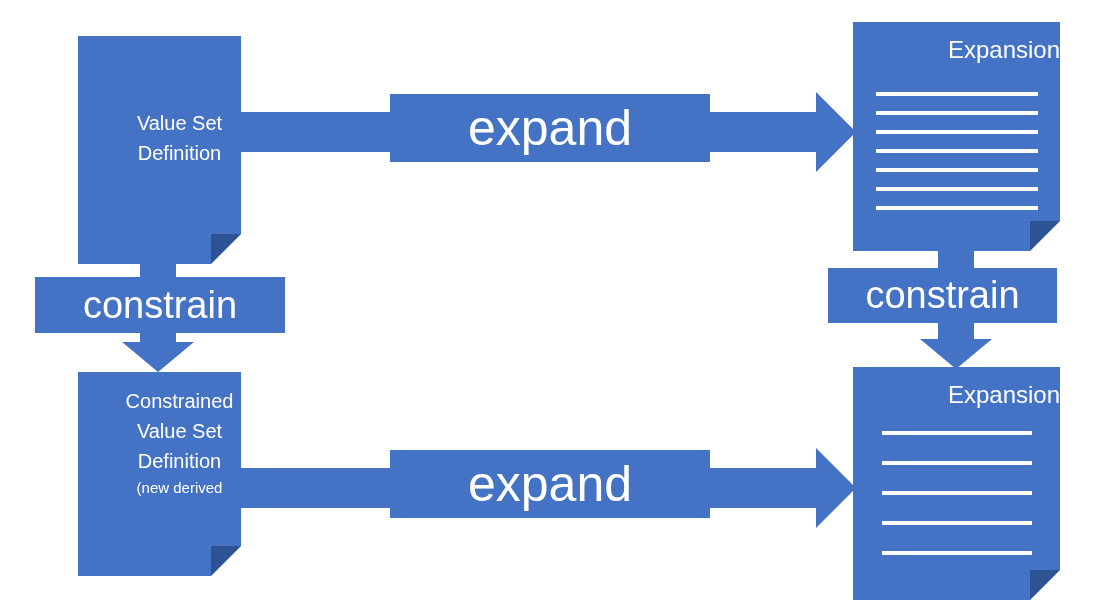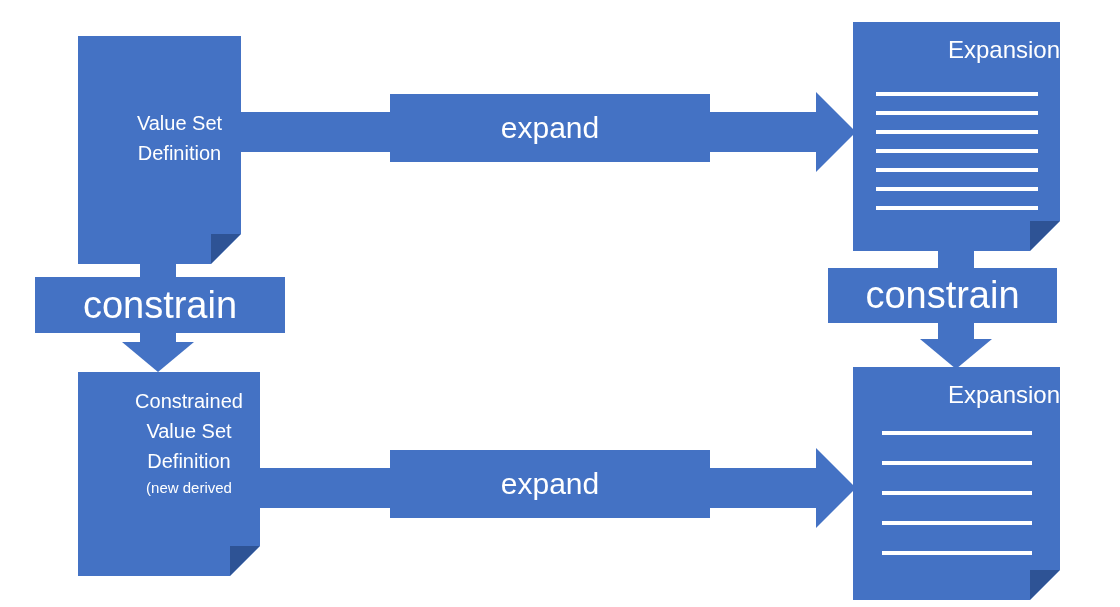--- a/index.html
+++ b/index.html
@@ -39,21 +39,21 @@
   }
   .head-down{
     position:absolute;width:0;height:0;
     border-left:36px solid transparent;border-right:36px solid transparent;
     border-top:30px solid var(--shape-fill);
   }
   .label-box{
     position:absolute;background:var(--shape-fill);color:var(--label-text);
     display:flex;align-items:center;justify-content:center;
   }
-  .expand-box{font-size:30px;}
+  .expand-box{font-size:50px;}
   .constrain-box{font-size:38px;}
 </style>
 </head>
 <body>
 
 <div class="canvas">
 
   <div class="doc" style="left:78px;top:36px;width:163px;height:228px;">
     <div class="doc-text" style="top:72px;">
       <div class="big-line">Value Set</div>
@@ -87,21 +87,21 @@
   <div class="label-box constrain-box" style="left:35px;top:277px;width:250px;height:56px;">
     <span>constrain</span>
   </div>
 
   <div class="shaft" style="left:938px;top:250px;width:36px;height:89px;"></div>
   <div class="head-down" style="left:920px;top:339px;"></div>
   <div class="label-box constrain-box" style="left:828px;top:268px;width:229px;height:55px;">
     <span>constrain</span>
   </div>
 
-  <div class="doc" style="left:78px;top:372px;width:163px;height:204px;padding-left:19px;">
+  <div class="doc" style="left:78px;top:372px;width:163px;height:204px;">
     <div class="doc-text" style="top:14px;">
       <div class="big-line">Constrained</div>
       <div class="big-line">Value Set</div>
       <div class="big-line">Definition</div>
       <div class="small-line">(new derived</div>
     </div>
     <div class="fold"></div>
   </div>
 
   <div class="shaft" style="left:241px;top:468px;width:575px;height:40px;"></div>

